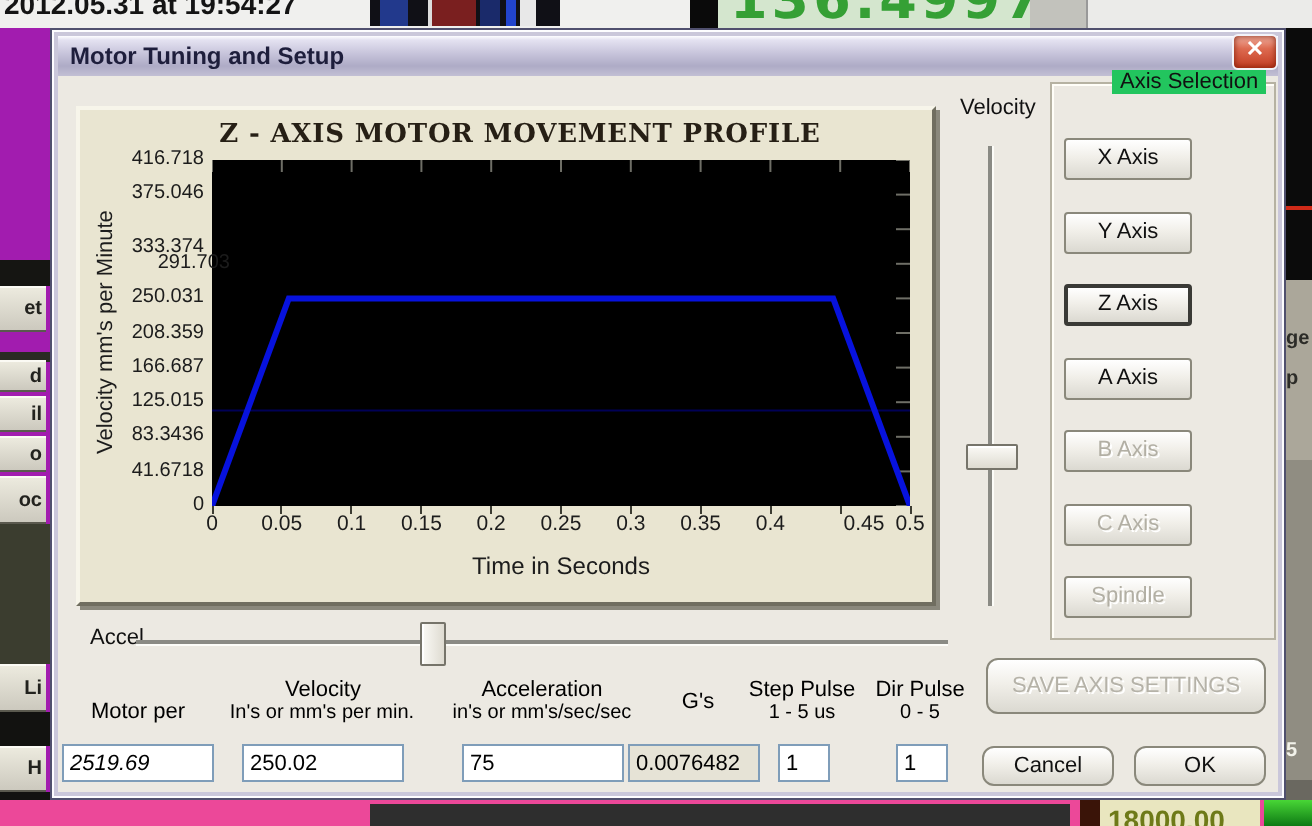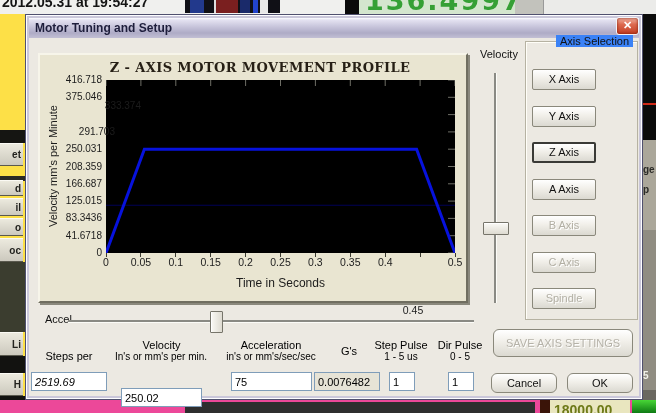--- a/index.html
+++ b/index.html
@@ -8,21 +8,21 @@
   .abs{position:absolute;}
 
   
   .topbar{left:0;top:0;width:656px;height:14px;background:#f0f0ee;overflow:hidden;}
   .ts-clip{left:0;top:0;width:235px;height:14px;overflow:hidden;}
   .ts-text{position:absolute;left:2px;top:-6px;font-size:14px;font-weight:bold;color:#141414;white-space:nowrap;}
   .icoblock{top:0;height:13px;}
   .dro-clip{left:359px;top:0;width:156px;height:14px;background:#d4e6ce;overflow:hidden;}
   .dro-text{position:absolute;left:6px;top:-15px;font-size:27px;font-weight:bold;color:#35a035;
             font-family:"DejaVu Sans",sans-serif;letter-spacing:2px;white-space:nowrap;}
-  .leftstrip{left:0;top:14px;width:25px;height:399px;background:#fde047;overflow:hidden;}
+  .leftstrip{left:0;top:14px;width:25px;height:399px;background:#a21caf;overflow:hidden;}
   .lseg{position:absolute;left:0;width:25px;}
   .lfrag{position:absolute;left:0;width:23px;background:linear-gradient(180deg,#ecead facecolor,#ccc9be);
          background:linear-gradient(180deg,#eceade,#ccc9be);border-top:1px solid #fbfaf4;border-bottom:1px solid #5a594e;
          color:#22221e;font-size:10px;font-weight:bold;display:flex;align-items:center;justify-content:flex-end;padding-right:2px;box-sizing:border-box;}
   .rightstrip{left:643px;top:14px;width:13px;height:399px;background:#aBA79a;background:#aba79a;overflow:hidden;}
   .rfrag{position:absolute;left:0;width:13px;font-size:10px;font-weight:bold;color:#2c2c28;}
   .botbar{left:0;top:400px;width:656px;height:13px;background:#ec4899;overflow:hidden;}
   .bot-readout{position:absolute;left:550px;top:0;width:80px;height:13px;background:#e9e6bf;overflow:hidden;}
   .bot-text{position:absolute;left:4px;top:2px;font-size:14px;font-weight:bold;color:#6e7a18;white-space:nowrap;}
 
@@ -60,21 +60,21 @@
           box-shadow:inset 0 1px 0 #fff;cursor:grab;}
   .accel-label{position:absolute;left:19px;top:298px;font-size:11px;color:#111;}
   .htrack{position:absolute;left:42px;top:305px;width:406px;height:2px;background:#8a8a84;box-shadow:0 1px 0 #fcfcf8;cursor:pointer;}
   .hthumb{position:absolute;left:184px;top:296px;width:11px;height:20px;
           background:linear-gradient(90deg,#fbfaf6,#dedbd1);border:1px solid #76746a;border-radius:1px;
           box-shadow:inset 1px 0 0 #fff;cursor:grab;}
 
   
   .groupbox{position:absolute;left:499px;top:26px;width:113px;height:279px;border:1px solid #b6b2a2;
             box-shadow:inset 1px 1px 0 #fffef8;box-sizing:border-box;}
-  .legend{position:absolute;left:30px;top:-7px;background:#3b82f6;padding:0 4px;font-size:11px;color:#111;}
+  .legend{position:absolute;left:30px;top:-7px;background:#22c55e;padding:0 4px;font-size:11px;color:#111;}
   .axis-btn{position:absolute;left:506px;width:64px;height:21px;box-sizing:border-box;
             background:linear-gradient(180deg,#ffffff,#f1efe9 45%,#dbd9d1);
             border:1px solid #8a887b;border-radius:2px;font-size:11px;text-align:center;line-height:19px;color:#111;cursor:pointer;}
   .axis-btn.selected{border:2px solid #3a3a36;line-height:17px;}
   .axis-btn.disabled{color:#b2afa4;text-shadow:1px 1px 0 #fff;cursor:default;}
 
   
   .xp-btn{position:absolute;box-sizing:border-box;background:linear-gradient(180deg,#ffffff,#f1efe9 45%,#dbd9d1);
           border:1px solid #8a887b;border-radius:6px;font-size:11px;text-align:center;color:#111;cursor:pointer;
           font-family:"Liberation Sans",sans-serif;}
@@ -186,42 +186,42 @@
       </div>
       <div class="xaxistitle">Time in Seconds</div>
     <div class="ylab" style="top: 193px;">0</div>
         <div class="ylab" style="top: 175.7px;">41.6718</div>
         <div class="ylab" style="top: 158.4px;">83.3436</div>
         <div class="ylab" style="top: 141.1px;">125.015</div>
         <div class="ylab" style="top: 123.8px;">166.687</div>
         <div class="ylab" style="top: 106.5px;">208.359</div>
         <div class="ylab" style="top: 89.1999px;">250.031</div>
         <div class="ylab" style="top: 71.8998px; margin-left: 13px;">291.703</div>
-        <div class="ylab" style="top: 46px; margin-left: 39px;">333.374</div>
+        <div class="ylab" style="top: 64px;">333.374</div>
         <div class="ylab" style="top: 37.3001px;">375.046</div>
         <div class="ylab" style="top: 20px;">416.718</div>
         <div class="xlab" style="left: 66px;">0</div>
         <div class="btick" style="left: 65.5px;"></div>
         <div class="xlab" style="left: 100.9px;">0.05</div>
         <div class="btick" style="left: 100.4px;"></div>
         <div class="xlab" style="left: 135.8px;">0.1</div>
         <div class="btick" style="left: 135.3px;"></div>
         <div class="xlab" style="left: 170.7px;">0.15</div>
         <div class="btick" style="left: 170.2px;"></div>
         <div class="xlab" style="left: 205.6px;">0.2</div>
         <div class="btick" style="left: 205.1px;"></div>
         <div class="xlab" style="left: 240.5px;">0.25</div>
         <div class="btick" style="left: 240px;"></div>
         <div class="xlab" style="left: 275.4px;">0.3</div>
         <div class="btick" style="left: 274.9px;"></div>
         <div class="xlab" style="left: 310.3px;">0.35</div>
         <div class="btick" style="left: 309.8px;"></div>
         <div class="xlab" style="left: 345.2px;">0.4</div>
         <div class="btick" style="left: 344.7px;"></div>
-        <div class="xlab" style="left: 373px; margin-top: 48px;">0.45</div>
+        <div class="xlab" style="left: 392px;">0.45</div>
         <div class="btick" style="left: 379.6px;"></div>
         <div class="xlab" style="left: 415px;">0.5</div>
         <div class="btick" style="left: 414.5px;"></div>
       </div>
 
     <div class="vel-label">Velocity</div>
     <div class="vtrack"></div>
     <div class="vthumb"></div>
 
     <div class="groupbox">
@@ -230,33 +230,33 @@
     <div id="axis-buttons"></div>
 
     <div class="xp-btn save-btn">SAVE AXIS SETTINGS</div>
     <div class="xp-btn cancel-btn">Cancel</div>
     <div class="xp-btn ok-btn">OK</div>
 
     <div class="accel-label">Accel</div>
     <div class="htrack"></div>
     <div class="hthumb"></div>
 
-    <div class="flabel" style="left:5px;top:335px;width:76px;">Steps per</div>
+    <div class="flabel" style="left:5px;top:335px;width:76px;">Motor per</div>
     <div class="flabel" style="left:93px;top:324px;width:85px;">Velocity</div>
     <div class="fsub" style="left:85px;top:336px;width:100px;">In's or mm's per min.</div>
     <div class="flabel" style="left:200px;top:324px;width:90px;">Acceleration</div>
     <div class="fsub" style="left:196px;top:336px;width:98px;">in's or mm's/sec/sec</div>
     <div class="flabel" style="left:292px;top:330px;width:62px;">G's</div>
     <div class="flabel" style="left:343px;top:324px;width:64px;">Step Pulse</div>
     <div class="fsub" style="left:343px;top:336px;width:64px;">1 - 5 us</div>
     <div class="flabel" style="left:402px;top:324px;width:64px;">Dir Pulse</div>
     <div class="fsub" style="left:402px;top:336px;width:64px;">0 - 5</div>
 
     <input class="field" style="left: 5px; top: 357px; width: 68px; font-style: italic;" value="2519.69">
-    <input class="field" style="left: 95px; top: 357px; width: 73px; margin-top: 16px;" value="250.02">
+    <input class="field" style="left: 95px; top: 357px; width: 73px;" value="250.02">
     <input class="field" style="left: 205px; top: 357px; width: 73px;" value="75">
     <input class="field ro" readonly="" style="left: 288px; top: 357px; width: 58px;" value="0.0076482">
     <input class="field" style="left: 363px; top: 357px; width: 18px;" value="1">
     <input class="field" style="left: 422px; top: 357px; width: 18px;" value="1">
   <div class="axis-btn " style="top: 54px;">X Axis</div>
       <div class="axis-btn " style="top: 91px;">Y Axis</div>
       <div class="axis-btn selected" style="top: 127px;">Z Axis</div>
       <div class="axis-btn " style="top: 164px;">A Axis</div>
       <div class="axis-btn disabled" style="top: 200px;">B Axis</div>
       <div class="axis-btn disabled" style="top: 237px;">C Axis</div>

